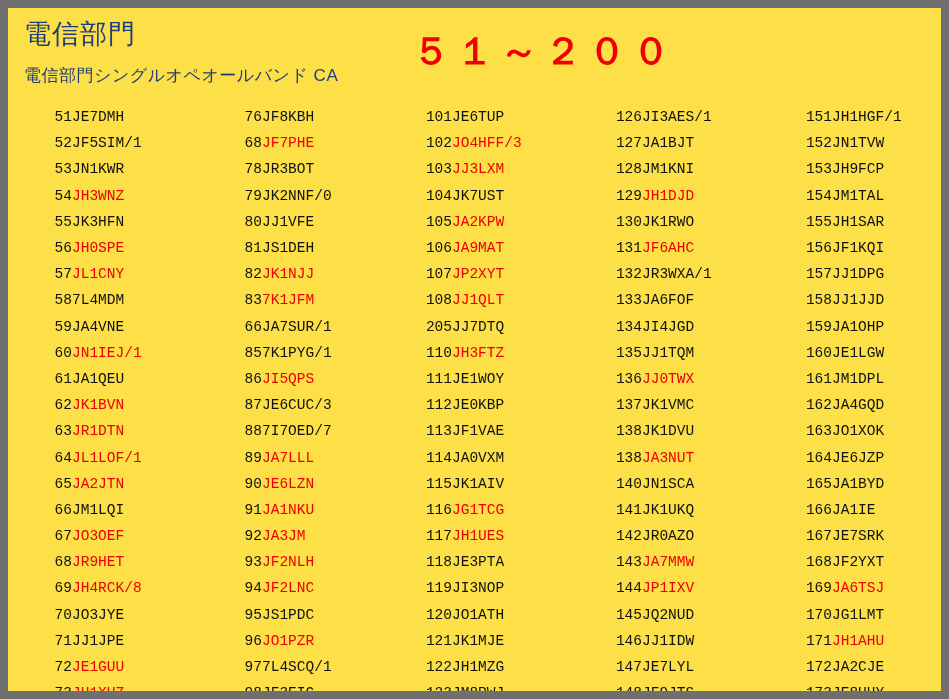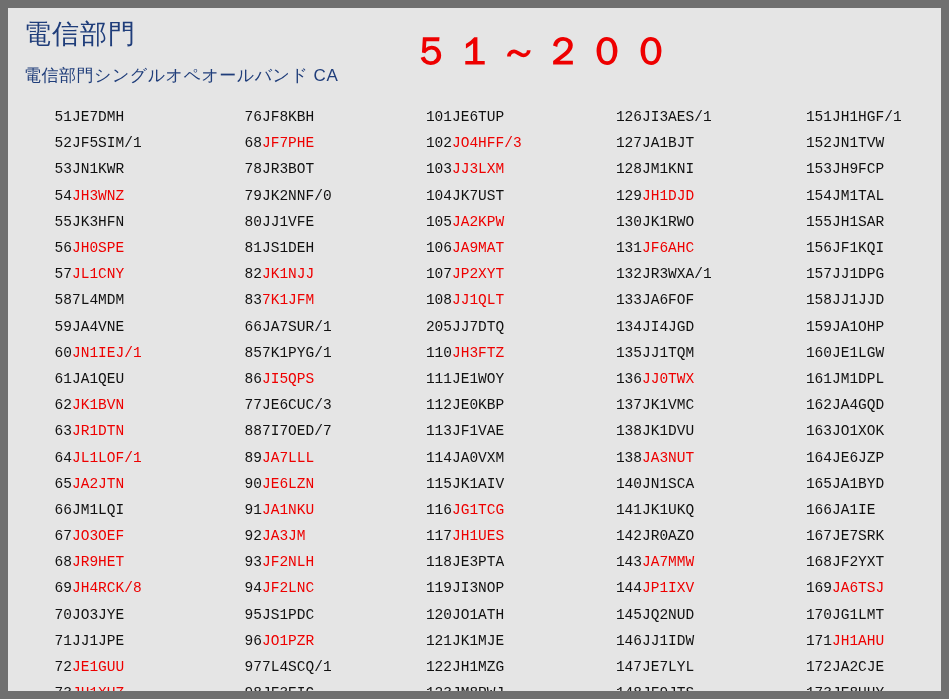--- a/index.html
+++ b/index.html
@@ -19,21 +19,21 @@
     height: 699px;
     background: #6f6f6f;
     box-sizing: border-box;
   }
   #sheet {
     position: absolute;
     left: 8px;
     top: 8px;
     width: 933px;
     height: 683px;
-    background: #e5e5e5;
+    background: #fde047;
     box-sizing: border-box;
     overflow: hidden;
   }
   .header {
     position: relative;
     height: 88px;
   }
   .title-main {
     position: absolute;
     left: 16px;
@@ -288,21 +288,21 @@
               <td class="num">136</td>
               <td class="call red">JJ0TWX</td>
               <td class="spacer"></td>
               <td class="num">161</td>
               <td class="call">JM1DPL</td>
             </tr>
             <tr>
               <td class="num">62</td>
               <td class="call red">JK1BVN</td>
               <td class="spacer"></td>
-              <td class="num">77</td>
+              <td class="num">87</td>
               <td class="call">JE6CUC/3</td>
               <td class="spacer"></td>
               <td class="num">112</td>
               <td class="call">JE0KBP</td>
               <td class="spacer"></td>
               <td class="num">137</td>
               <td class="call">JK1VMC</td>
               <td class="spacer"></td>
               <td class="num">162</td>
               <td class="call">JA4GQD</td>

